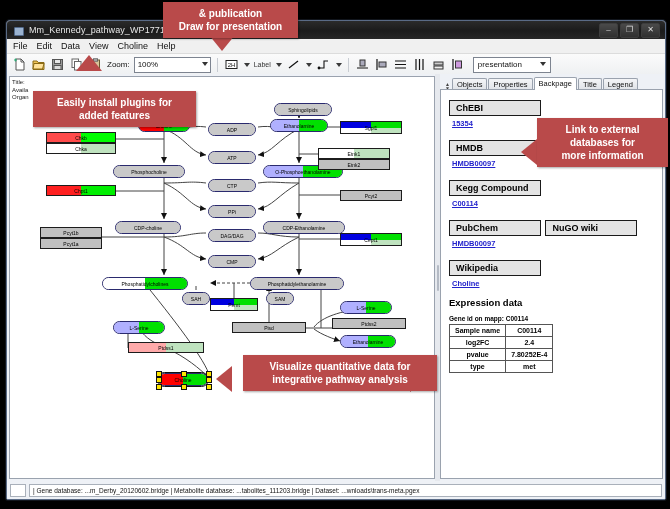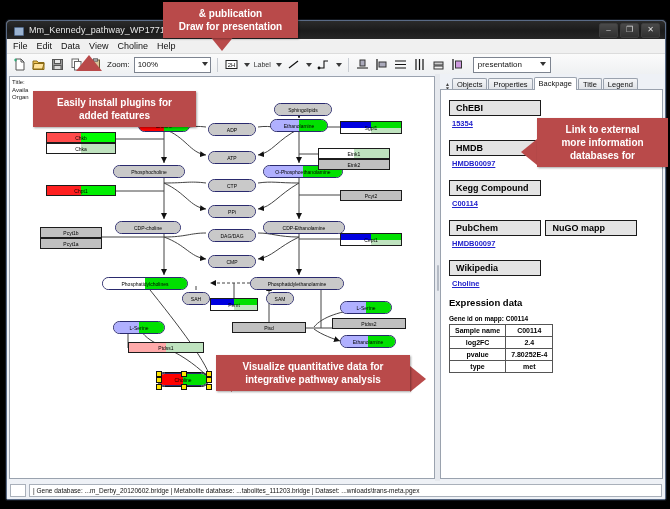--- a/index.html
+++ b/index.html
@@ -530,21 +530,21 @@
           <a class="dblink">15354</a>
 
           <div class="dbhead">HMDB</div>
           <a class="dblink">HMDB00097</a>
 
           <div class="dbhead">Kegg Compound</div>
           <a class="dblink">C00114</a>
 
           <div class="dbhead">PubChem</div>
 
-          <div class="dbhead">NuGO mapp</div>
+          <div class="dbhead">NuGO wiki</div>
           <a class="dblink">HMDB00097</a>
 
           <div class="dbhead">Wikipedia</div>
           <a class="dblink">Choline</a>
 
           <div class="exprhead">Expression data</div>
           <div class="geneid">Gene id on mapp: C00114</div>
           <table class="expr">
               <tbody id="expr-body">
                 <tr>
@@ -582,25 +582,25 @@
   <div class="arrow-down" style="left:209px;top:35px;"></div>
 
   <div class="callout" style="left:33px;top:70px;width:147px;margin-top:21px;">
     <div>Easily install plugins for</div>
     <div>added features</div>
   </div>
   <div class="arrow-up" style="left:76px;top:55px;"></div>
 
   <div class="callout" style="left:537px;top:118px;width:115px;">
     <div>Link  to external</div>
+    <div>databases  for</div>
     <div>more information</div>
-    <div>databases  for</div>
   </div>
   <div class="arrow-left" style="left:521px;top:139px;"></div>
 
-  <div class="callout" style="left:216px;top:355px;width:178px;">
+  <div class="callout" style="left:243px;top:355px;width:178px;">
     <div>Visualize quantitative data  for</div>
     <div>integrative pathway analysis</div>
   </div>
   <div class="arrow-left" style="left:216px;top:366px;"></div>
   <div class="arrow-right" style="left:410px;top:366px;"></div>
 
 </div>
 
 </body></html>

